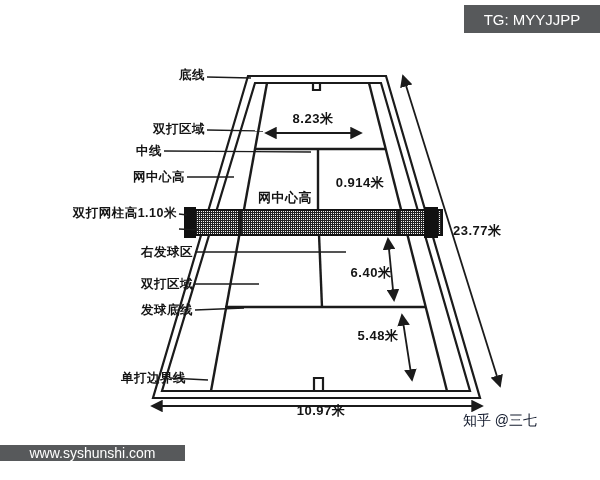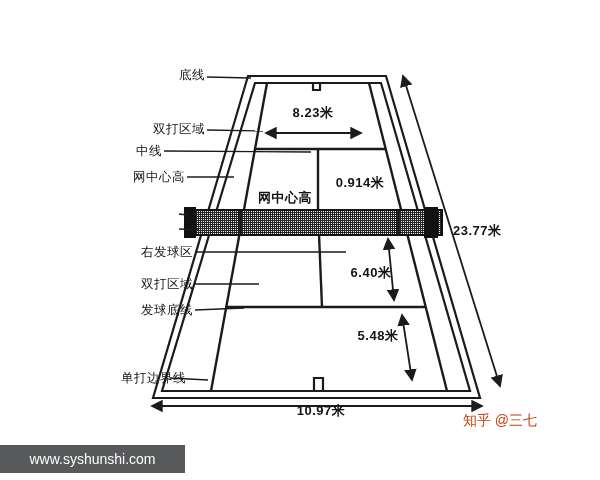--- a/index.html
+++ b/index.html
@@ -1,37 +1,37 @@
 <!DOCTYPE html>
 <html><head>
 <meta charset="utf-8">
 <style>
   html,body{margin:0;padding:0;background:#fff;}
   #stage{
     position:relative;width:600px;height:480px;background:#fff;overflow:hidden;
     font-family:"Liberation Sans","DejaVu Sans",sans-serif;
   }
   .lbl{
-    position:absolute;font-size:12.5px;font-weight:normal;color:#141414;
+    position:absolute;font-size:12.5px;font-weight:bold;color:#141414;
     white-space:nowrap;transform:translate(-100%,-50%);letter-spacing:.5px;
   }
   .dim{
     position:absolute;font-size:13px;font-weight:bold;color:#141414;
     white-space:nowrap;transform:translate(-50%,-50%);letter-spacing:.5px;
   }
   .dim.left-anchor{transform:translate(0,-50%);}
   .badge{
     position:absolute;background:#57595b;color:#fff;display:flex;
     align-items:center;justify-content:center;white-space:nowrap;
   }
   #badge-top-right{right:0;top:5px;width:136px;height:28px;font-size:15px;}
-  #badge-bottom-left{left:0;top:445px;width:185px;height:28px;font-size:14px;}
+  #badge-bottom-left{left:0;top:445px;width:185px;height:16px;font-size:14px;}
   #watermark{
     position:absolute;left:500px;top:421px;transform:translate(-50%,-50%);
-    color:#c2410c;font-size:14px;white-space:nowrap;
+    color:#0f172a;font-size:14px;white-space:nowrap;
   }
   svg{position:absolute;left:0;top:0;}
 </style>
 </head>
 <body>
 
 <div id="stage">
 
   <svg width="600" height="480" viewBox="0 0 600 480">
     <defs>
@@ -93,29 +93,31 @@
       <line x1="195" y1="284" x2="259" y2="284"></line>
       <line x1="195" y1="310" x2="244" y2="308"></line>
       <line x1="170" y1="378" x2="208" y2="380"></line>
     </g>
   </svg>
 
   <div class="lbl" style="left:205px;top:75px">底线</div>
   <div class="lbl" style="left:205px;top:129px">双打区域</div>
   <div class="lbl" style="left:162px;top:151px">中线</div>
   <div class="lbl" style="left:185px;top:177px">网中心高</div>
+  <div class="lbl" style="left:177px;top:213px">双打网柱高1.10米</div>
   <div class="lbl" style="left:193px;top:252px">右发球区</div>
   <div class="lbl" style="left:193px;top:284px">双打区域</div>
   <div class="lbl" style="left:193px;top:310px">发球底线</div>
   <div class="lbl" style="left:186px;top:378px">单打边界线</div>
 
-  <div class="dim" style="left:313px;top:113px">8.23米</div>
+  <div class="dim" style="left:313px;top:119px">8.23米</div>
   <div class="dim" style="left:285px;top:198px">网中心高</div>
   <div class="dim" style="left:360px;top:183px">0.914米</div>
   <div class="dim" style="left:371px;top:273px">6.40米</div>
   <div class="dim" style="left:378px;top:336px">5.48米</div>
   <div class="dim" style="left:321px;top:411px">10.97米</div>
   <div class="dim left-anchor" style="left:453px;top:231px">23.77米</div>
 
+  <div class="badge" id="badge-top-right">TG: MYYJJPP</div>
   <div class="badge" id="badge-bottom-left">www.syshunshi.com</div>
   <div id="watermark">知乎 @三七</div>
 
 </div>
 
 </body></html>

